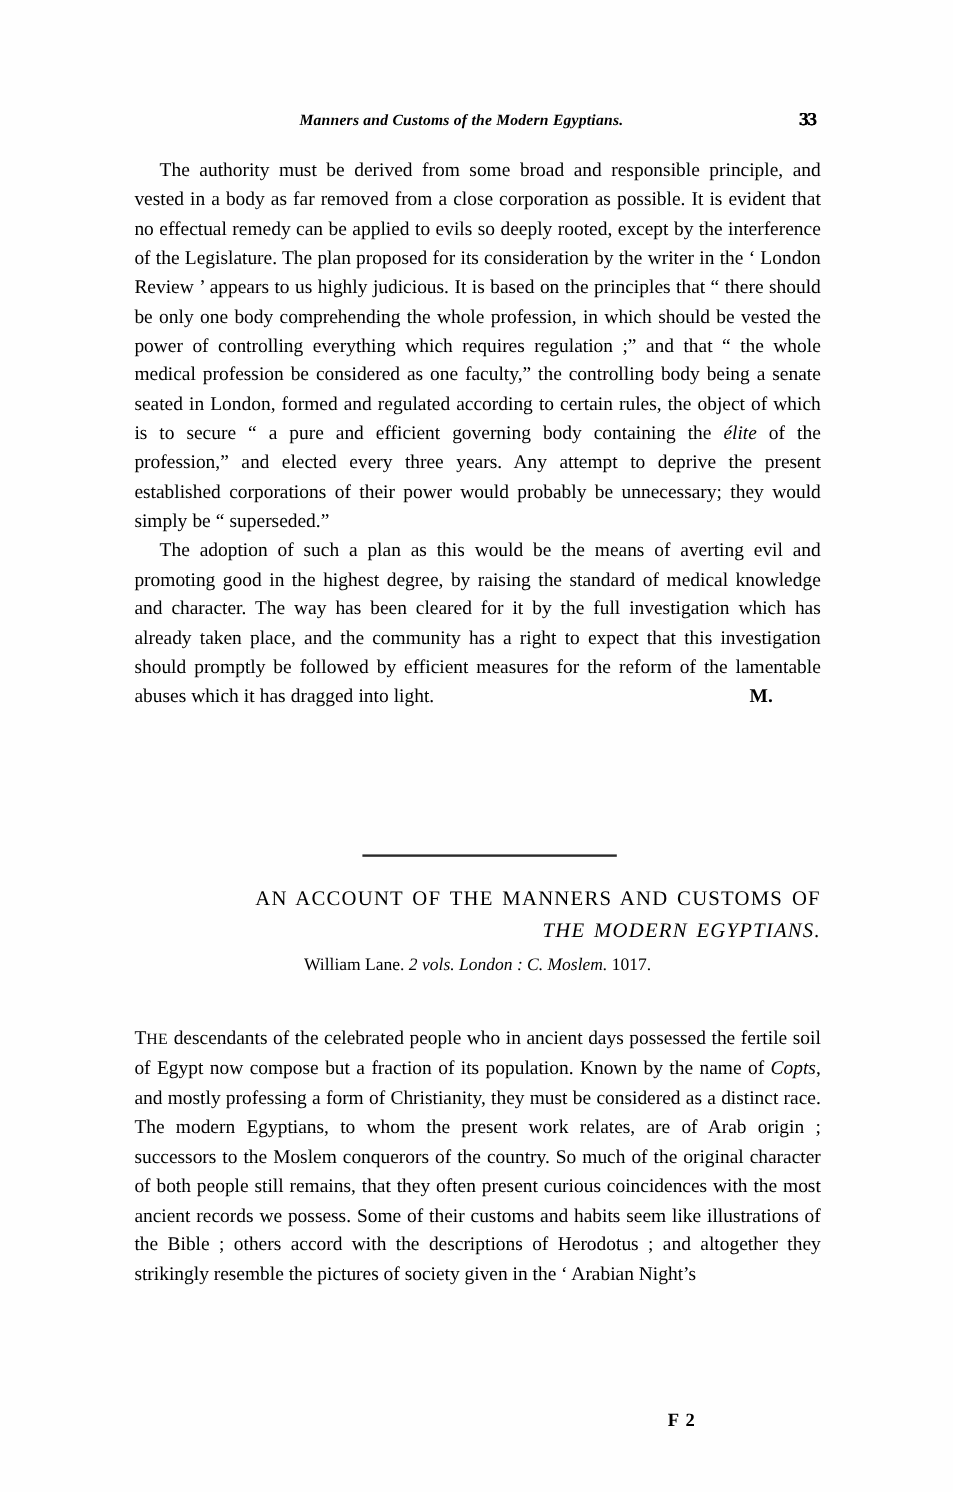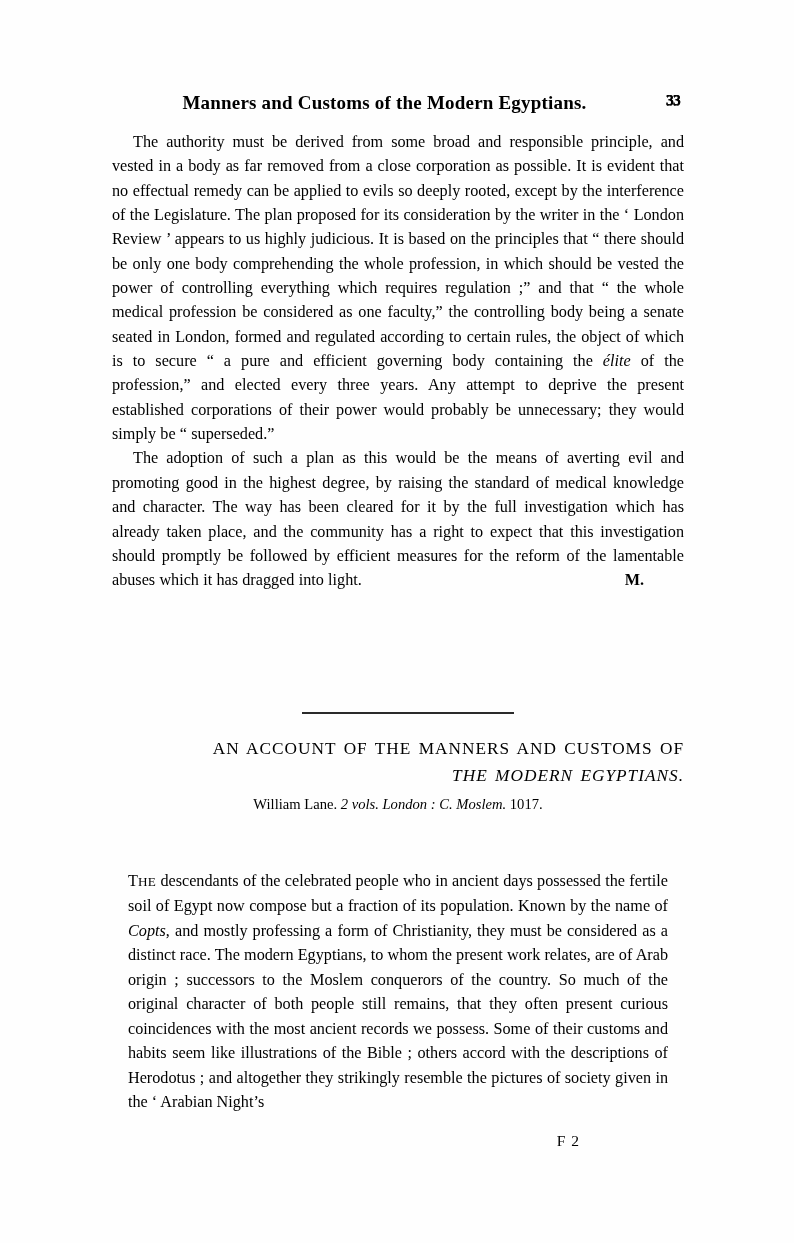--- a/index.html
+++ b/index.html
@@ -28,22 +28,23 @@
     left: 112px;
     top: 92px;
     width: 572px;
     height: 22px;
   }
   .running-head-title {
     position: absolute;
     left: 0; top: 0;
     width: 545px;
     text-align: center;
+    font-style: italic;
     font-weight: bold;
-    font-size: 19px;
+    font-size: 13px;
     letter-spacing: 0.2px;
   }
   .running-head-folio {
     position: absolute;
     right: 4px;
     top: 0px;
     font-weight: normal;
     font-size: 15px;
     letter-spacing: -0.5px;
     text-shadow: 0.6px 0 0 #000, -0.6px 0 0 #000, 0 0.5px 0 #000;
@@ -112,43 +113,43 @@
   .citation .cit-line2 { display: block; }
   .citation i { }
   
   .column2 {
     position: absolute;
     left: 112px;
     top: 853px;
     width: 572px;
   }
   p.body2 {
-    margin: 16px;
+    margin: 0;
     font-size: 16.2px;
     line-height: 24.45px;
     text-align: justify;
     text-indent: 0;
   }
   .smallcaps {
     font-size: 13.2px;
     letter-spacing: 0.3px;
   }
   .dropinit { font-size: 16.2px; }
   i { font-style: italic; }
   
   .sheet-signature {
     position: absolute;
     left: 0;
-    top: 1132px;
+    top: 1175px;
     width: 684px;
     text-align: right;
     padding-right: 104px;
     box-sizing: border-box;
     font-size: 15.5px;
-    font-weight: normal;
+    font-weight: bold;
     letter-spacing: 1px;
   }
 </style>
 </head>
 <body>
 
 <div class="page">
 
   <div class="running-head">
     <span class="running-head-title">Manners and Customs of the Modern Egyptians.</span>

